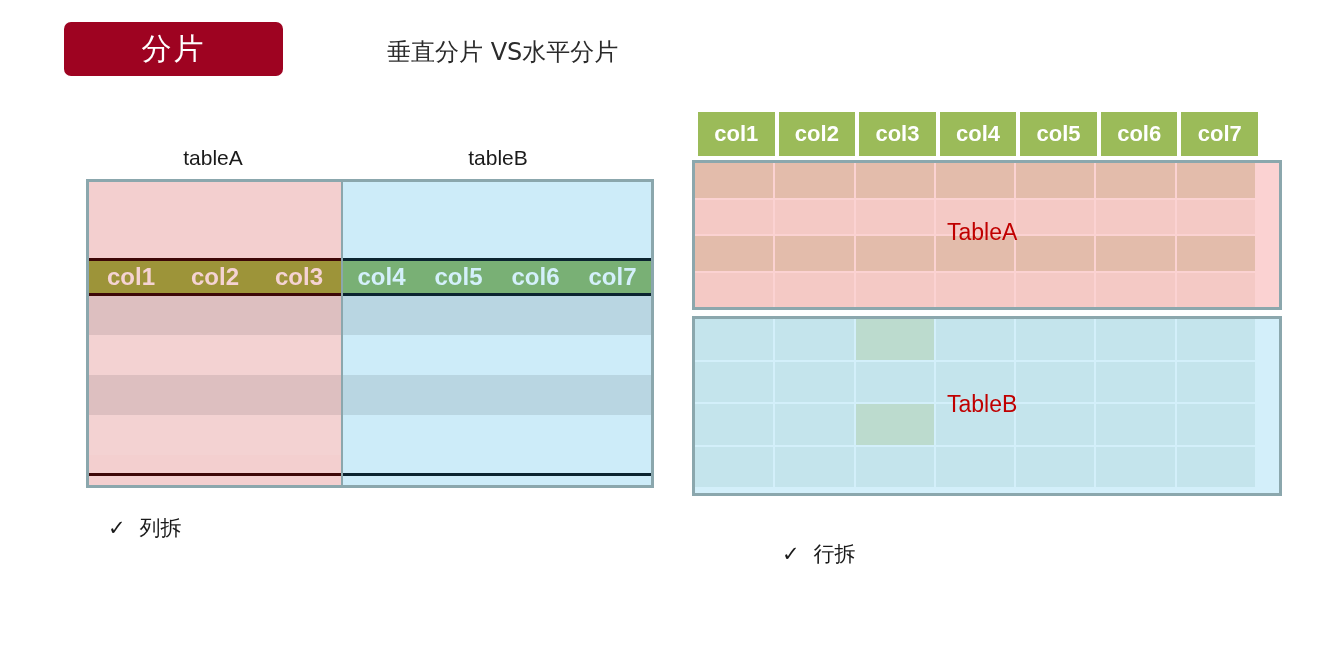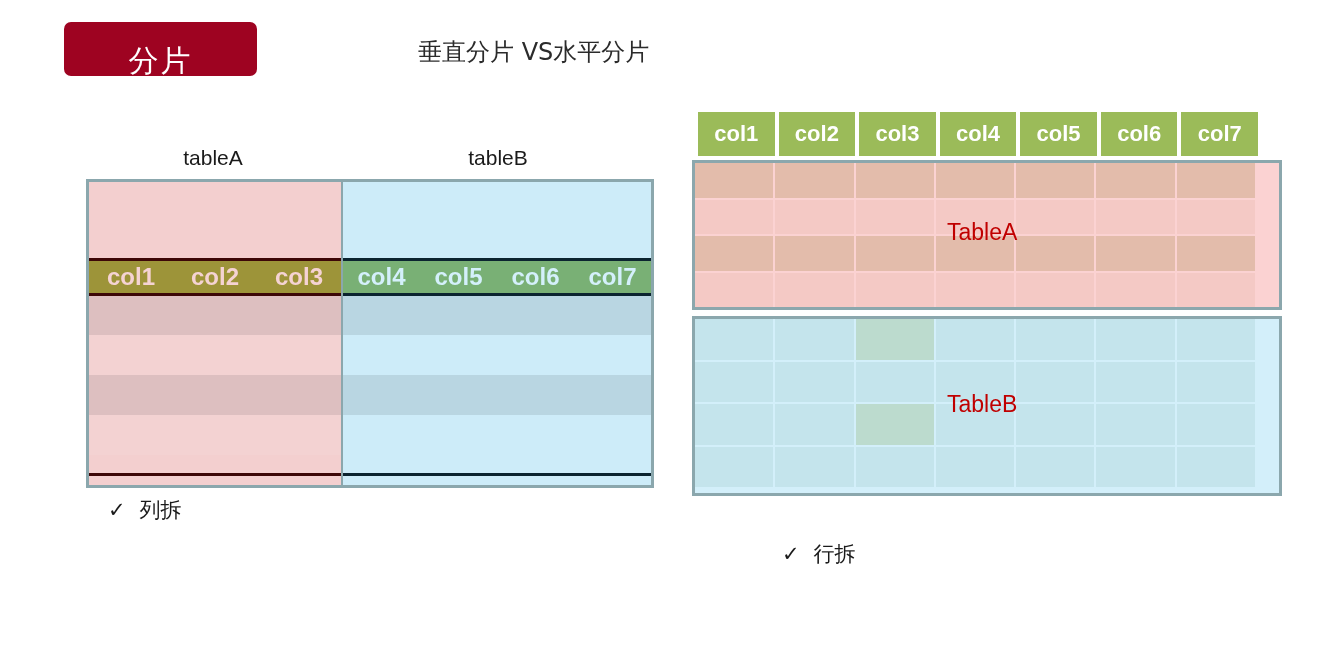--- a/index.html
+++ b/index.html
@@ -13,38 +13,38 @@
     position: relative;
     font-family: "Liberation Sans", sans-serif;
     overflow: hidden;
   }
 
   
   #badge {
     position: absolute;
     left: 64px;
     top: 22px;
-    width: 193px;
+    width: 219px;
     height: 54px;
     background: #9e0321;
     border-radius: 7px;
     display: flex;
-    align-items: flex-end;
+    align-items: center;
     justify-content: center;
   }
   #badge-label {
     color: #ffffff;
     font-family: "DejaVu Sans", sans-serif;
     font-size: 30px;
     letter-spacing: 2px;
     line-height: 1;
   }
   #slide-title {
     position: absolute;
-    left: 418px;
+    left: 387px;
     top: 36px;
     font-family: "DejaVu Sans", sans-serif;
     font-size: 24px;
     color: #2b2b2b;
     white-space: nowrap;
   }
 
   
   #left-diagram {
     position: absolute;
@@ -208,21 +208,21 @@
   #badge-tableb { left: 252px; top: 72px; }
 
   
   .bullet {
     position: absolute;
     font-family: "DejaVu Sans", sans-serif;
     font-size: 21px;
     color: #1a1a1a;
     white-space: nowrap;
   }
-  #bullet-left  { left: 108px; top: 496px; }
+  #bullet-left  { left: 108px; top: 514px; }
   #bullet-right { left: 748px; top: 540px; margin-left: 34px; }
   .bullet-mark { margin-right: 14px; }
 </style>
 </head>
 <body>
 
 <div id="badge">
   <span id="badge-label">分片</span>
 </div>
 <div id="slide-title">垂直分片 VS水平分片</div>

